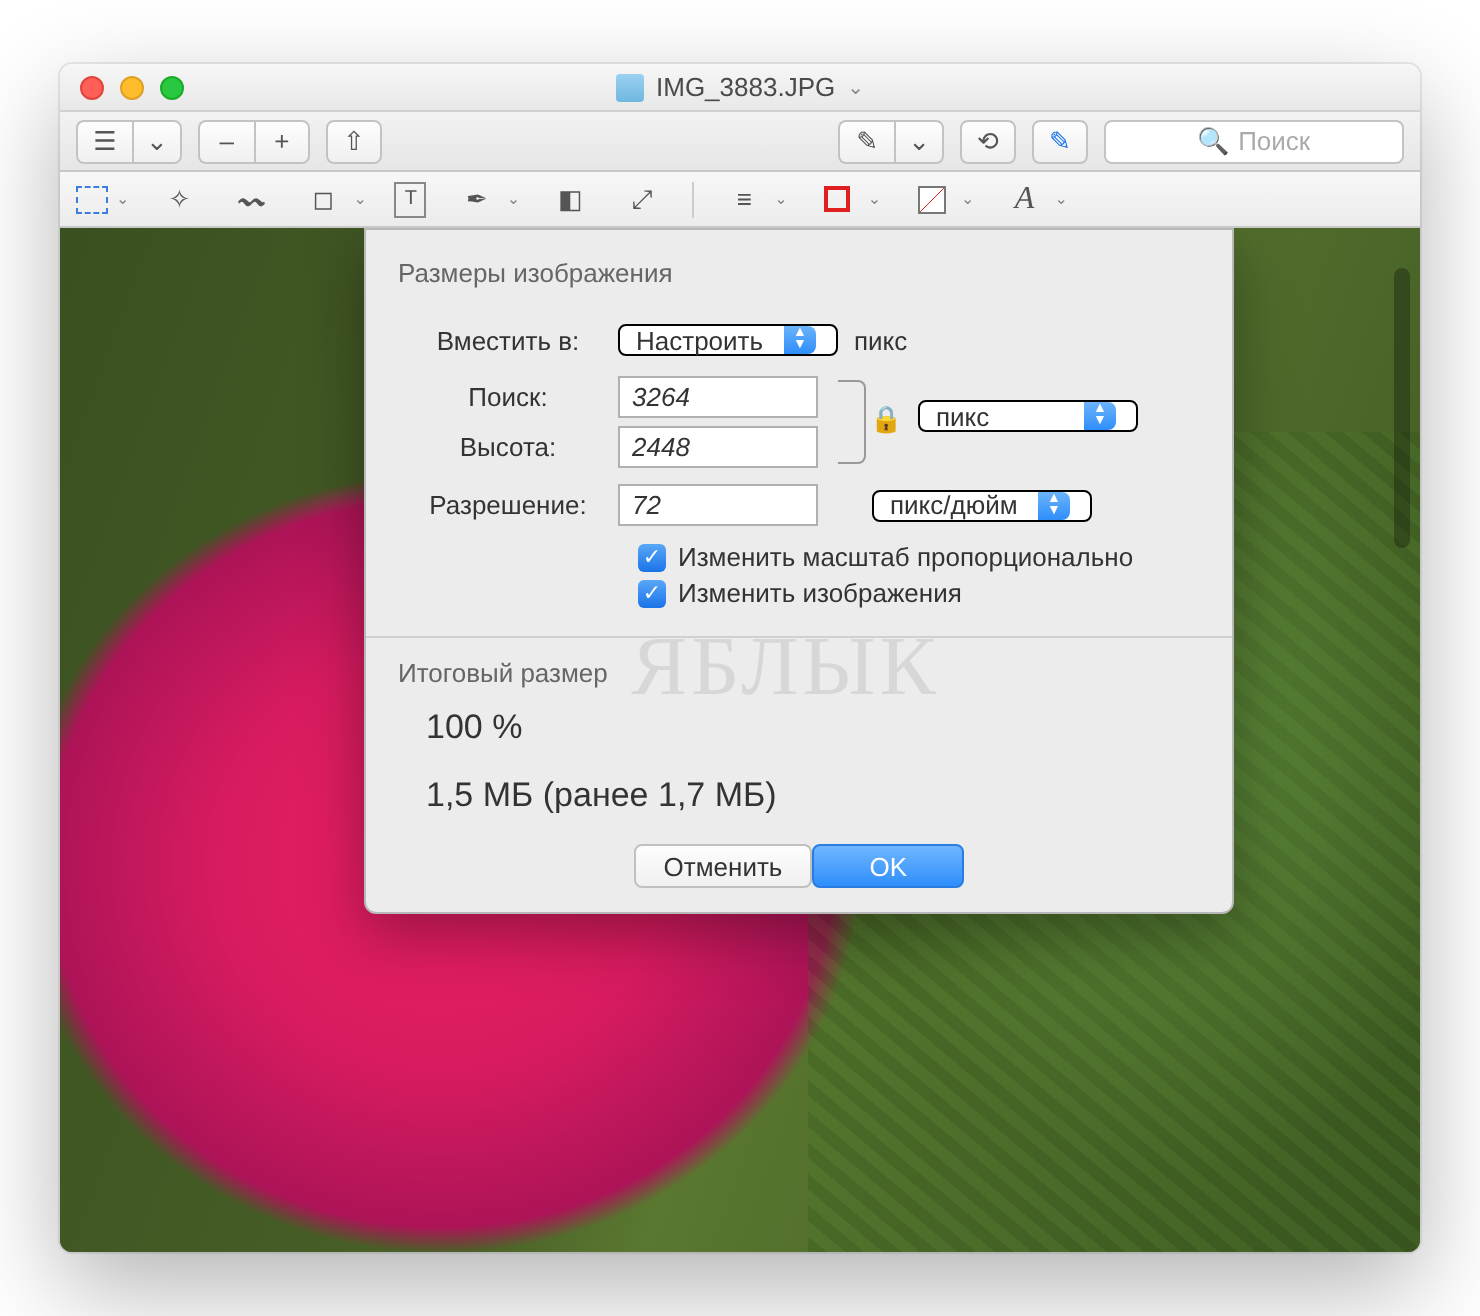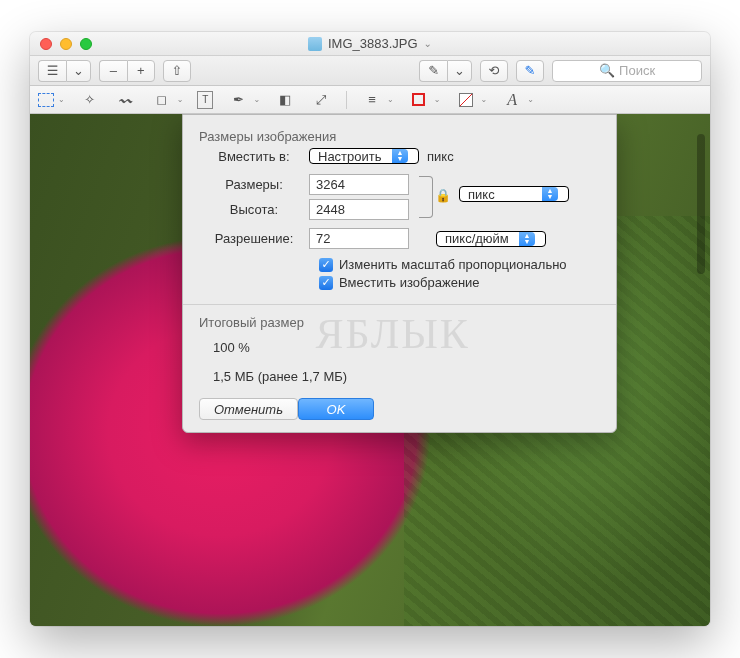--- a/index.html
+++ b/index.html
@@ -106,67 +106,67 @@
   width: 435px;
   background: #ececec;
   border: 1px solid #b8b8b8;
   border-bottom-left-radius: 6px;
   border-bottom-right-radius: 6px;
   box-shadow: 0 10px 30px rgba(0,0,0,0.35);
   padding: 14px 16px 12px 16px;
   font-size: 13px;
   color: #333;
 }
-.dlg-title { color: #666; margin-bottom: 4px; }
+.dlg-title { color: #666; margin-bottom: 18px; }
 .row { display: flex; align-items: center; margin-bottom: 8px; }
 .lbl { width: 110px; text-align: center; padding-right: 0; color: #333; }
 .sel {
   height: 16px; background: #fff;
   border: 1px solid #000000; border-radius: 4px;
   display: flex; align-items: center; padding: 0 14px 0 8px;
   position: relative; min-width: 90px;
 }
 .sel-blue-end {
   width: 16px; height: 100%; background: linear-gradient(#6cb3fb,#2e8efb);
   border-radius: 0 4px 4px 0; margin-left: auto; margin-right: -4px;
   display: flex; flex-direction: column; align-items: center; justify-content: center;
   color: #fff; font-size: 7px; line-height: 6px;
 }
 .txt-in {
   height: 21px; width: 100px; background: #fff; border: 1px solid #b0b0b0;
-  padding: 0 6px; display: flex; align-items: center;
+  padding: 0 6px; display: flex; align-items: center; font-style: italic;
 }
 .unit { margin-left: 8px; color: #333; }
 .dims-group { position: relative; margin-left: 0; }
 .bracket {
   position: absolute; left: 220px; top: 2px; bottom: 2px; width: 14px;
   border-top: 1px solid #999; border-right: 1px solid #999; border-bottom: 1px solid #999;
   border-radius: 0 4px 4px 0;
 }
 .lock { position: absolute; left: 236px; top: 14px; font-size: 13px; color: #999; }
 .chk-row { display: flex; align-items: center; margin: 3px 0 0 120px; gap: 6px; }
 .chk {
   width: 14px; height: 14px; border-radius: 3px;
   background: linear-gradient(#5aa7f8,#1a73e8);
   display: flex; align-items: center; justify-content: center; color: #fff; font-size: 11px;
 }
 .hr { border-top: 1px solid #d0d0d0; margin: 14px -16px 10px -16px; }
-.footer-row { display: flex; justify-content: flex-start; gap: 0; margin-top: 14px; font-style: italic; }
+.footer-row { display: flex; justify-content: center; gap: 0; margin-top: 14px; }
 .btn {
   height: 22px; min-width: 76px; padding: 0 14px;
   border-radius: 4px; border: 1px solid #c0c0c0;
   background: linear-gradient(#fdfdfd,#f0f0f0);
   display: flex; align-items: center; justify-content: center;
 }
 .btn-primary {
   background: linear-gradient(#6fb6ff,#2e8efb);
   border-color: #2a7de0; color: #fff;
 }
 .result-title { color: #666; margin: 0 0 10px 0; }
-.result-val { margin: 0 0 14px 14px; color: #333; font-size: 13px; }
+.result-val { margin: 0 0 14px 14px; color: #333; font-size: 17px; }
 .watermark {
   position: absolute; left: 42%; top: 196px;
   font-size: 42px; color: rgba(120,120,120,0.18);
   letter-spacing: 2px; font-family: Georgia, serif;
   pointer-events: none;
 }
 .scrollbar-track {
   position: absolute; right: 2px; top: 0; bottom: 0; width: 14px;
 }
 .scrollbar-thumb {
@@ -258,21 +258,21 @@
         <div class="lbl">Вместить в:</div>
         <div class="sel" style="min-width:110px">
           <span>Настроить</span>
           <span class="sel-blue-end">▲<br>▼</span>
         </div>
         <span class="unit">пикс</span>
       </div>
 
       <div class="dims-group" style="margin-top:10px">
         <div class="row" style="margin-bottom:4px">
-          <div class="lbl">Размеры:</div>
+          <div class="lbl">Поиск:</div>
           <div class="txt-in">
               <span>3264</span>
             </div>
         </div>
         <div class="row">
           <div class="lbl">Высота:</div>
           <div class="txt-in">
               <span>2448</span>
             </div>
         </div>
@@ -294,21 +294,21 @@
           <span class="sel-blue-end">▲<br>▼</span>
         </div>
       </div>
 
       <div class="chk-row">
         <div class="chk">✓</div>
         <span>Изменить масштаб пропорционально</span>
       </div>
       <div class="chk-row">
         <div class="chk">✓</div>
-        <span>Вместить изображение</span>
+        <span>Изменить изображения</span>
       </div>
 
       <div class="hr"></div>
 
       <div class="result-title">Итоговый размер</div>
       <div class="result-val">100 %</div>
       <div class="result-val">1,5 МБ (ранее 1,7 МБ)</div>
 
       <div class="footer-row">
         <div class="btn">

